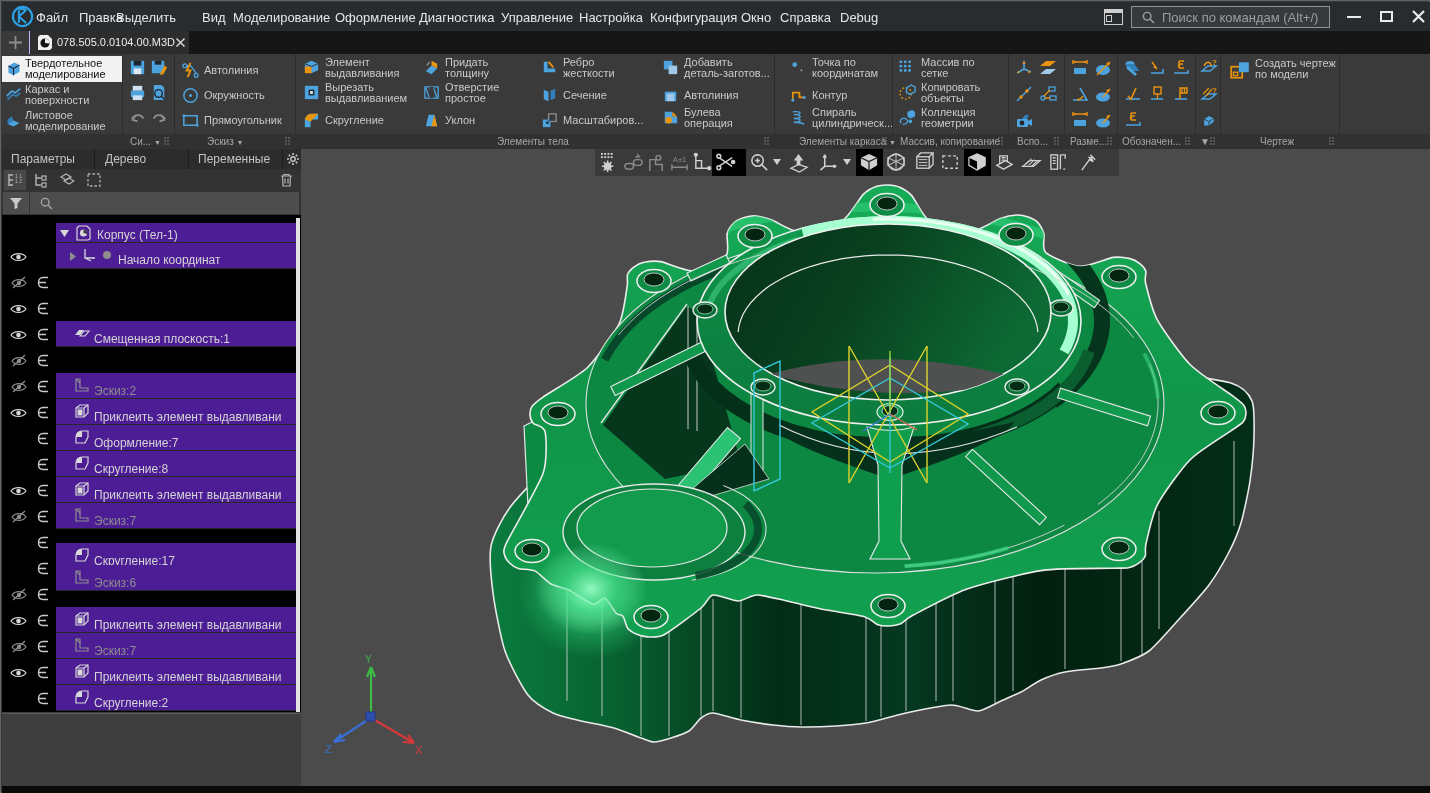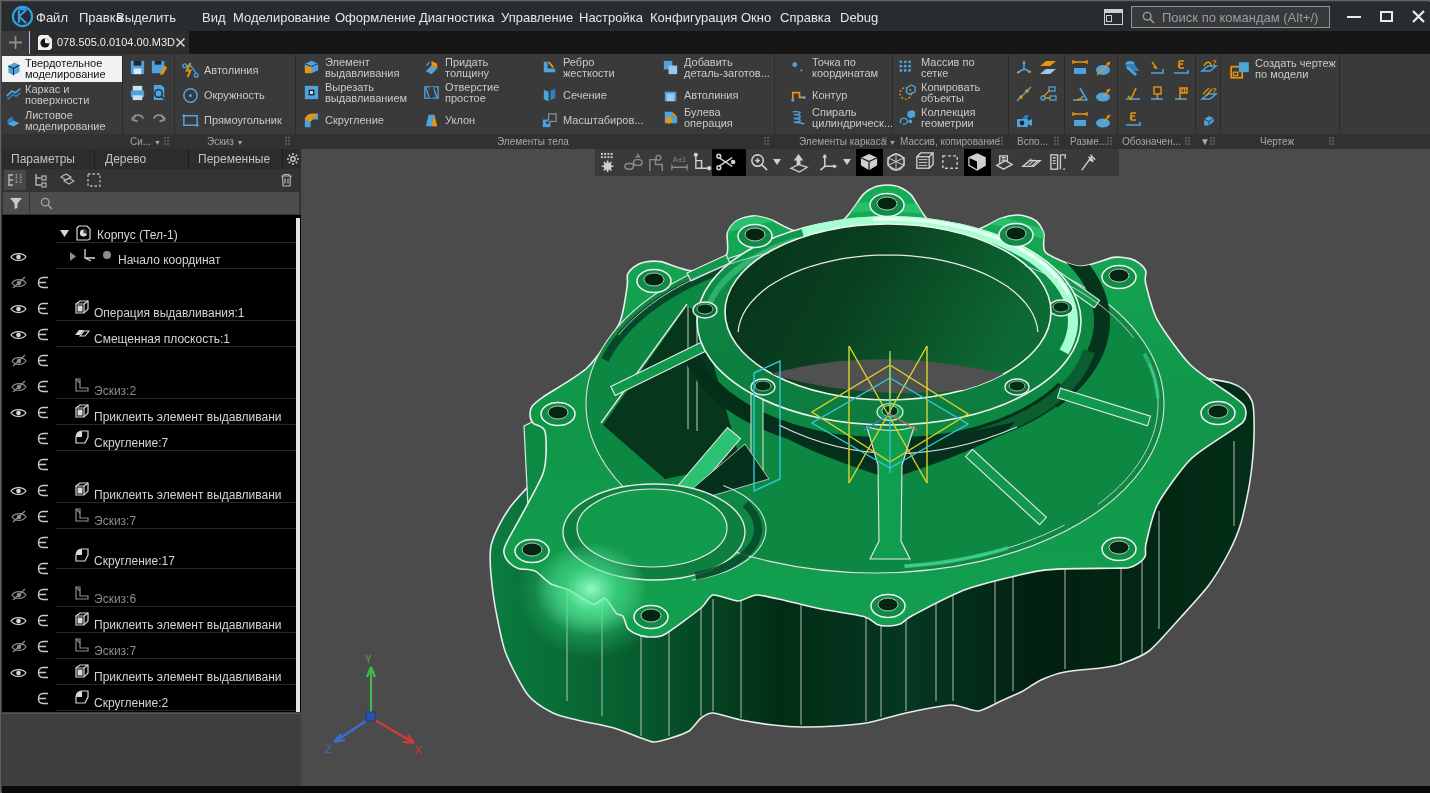--- a/index.html
+++ b/index.html
@@ -7,21 +7,21 @@
 #menubar{position:absolute;left:1px;top:1px;width:1428px;height:29px;background:#292c2e;color:#e6e6e6;font-size:13px}
 .mi{position:absolute;top:8px;white-space:nowrap}
 #tabbar{position:absolute;left:1px;top:30px;width:1384px;height:23px;background:#c4b5fd}
 #ribbon{position:absolute;left:1px;top:53px;width:1428px;height:95px;background:#3a3a3a;color:#c9c9c9;font-size:11px}
 .gsep{position:absolute;top:0;width:1px;height:80px;background:#2b2b2b}
 .lblstrip{position:absolute;left:0;top:80px;width:1428px;height:15px;background:#313131;color:#a6a6a6;font-size:10px}
 .glbl{position:absolute;top:2px;white-space:nowrap}
 .ritem{position:absolute;white-space:nowrap;color:#c9c9c9}
 .ritem .tx{position:absolute;line-height:11px;font-size:11px}
 #lpanel{position:absolute;left:1px;top:148px;width:294px;height:637px;background:#3e3e3e}
-.trow{position:absolute;left:54px;width:241px;height:25px;background:#000000;border-bottom:1px solid #272727;color:#d4d4d4;font-size:12px}
+.trow{position:absolute;left:54px;width:241px;height:25px;background:#4c1d95;border-bottom:1px solid #272727;color:#d4d4d4;font-size:12px}
 .trow.dim{color:#8d8d8d}
 .ttext{position:absolute;left:38px;top:5px}
 #viewport{position:absolute;left:300px;top:148px;width:1129px;height:637px;background:#4b4b4b;overflow:hidden}
 #bottomstrip{position:absolute;left:1px;top:785px;width:1428px;height:7px;background:#0a0a0a}
 .vbtn{position:absolute;top:0;width:26px;height:27px}
 </style></head><body>
 <div id="app">
 <div id="menubar">
 <svg class="abs" style="left:9px;top:3px" width="23" height="23" viewBox="0 0 24 24">
         <circle cx="12" cy="12" r="10" fill="none" stroke="#2aa3e8" stroke-width="2.2"></circle>
@@ -583,28 +583,20 @@
           <circle cx="8.5" cy="6" r="2.3" fill="#d8d8d8"></circle>
         </svg></div>
 <div class="abs" style="left:8px;top:126px"><svg width="17" height="13" viewBox="0 0 17 13">
           <path d="M2 7 C5 2.5 13 2.5 16 7 C13 11.5 5 11.5 2 7 Z" fill="none" stroke="#8d8d8d" stroke-width="1.2"></path>
           <circle cx="9" cy="7" r="2.2" fill="#8d8d8d"></circle>
           <path d="M15 1 L3 12" stroke="#8d8d8d" stroke-width="1.3"></path>
         </svg></div>
 <div class="abs" style="left:35px;top:126px"><svg width="13" height="13" viewBox="0 0 13 13">
           <path d="M11 1.5 L6 1.5 C3 1.5 1.5 3.5 1.5 6.5 C1.5 9.5 3 11.5 6 11.5 L11 11.5 M2 6.5 L9 6.5" stroke="#c9c9c9" stroke-width="1.4" fill="none"></path>
         </svg></div>
-<div class="trow" style="top:146px;height:26px;line-height:26px">
-        <svg class="abs" style="left:18px;top:4px" width="16" height="16" viewBox="0 0 16 16">
-          <path d="M2 5 L6 2 L14 2 L14 10 L10 14 L2 14 Z" fill="none" stroke="#d8d8d8" stroke-width="1.2"></path>
-          <path d="M2 5 L10 5 L10 14 M10 5 L14 2" stroke="#d8d8d8" stroke-width="1.2" fill="none"></path>
-          <rect x="3.5" y="6.5" width="5" height="6" fill="#d8d8d8"></rect>
-        </svg>
-        <span class="ttext">Операция выдавливания:1</span>
-      </div>
 <div class="abs" style="left:8px;top:152px"><svg width="17" height="12" viewBox="0 0 17 12">
           <path d="M1 6 C4 1.5 13 1.5 16 6 C13 10.5 4 10.5 1 6 Z" fill="none" stroke="#d8d8d8" stroke-width="1.2"></path>
           <circle cx="8.5" cy="6" r="2.3" fill="#d8d8d8"></circle>
         </svg></div>
 <div class="abs" style="left:35px;top:152px"><svg width="13" height="13" viewBox="0 0 13 13">
           <path d="M11 1.5 L6 1.5 C3 1.5 1.5 3.5 1.5 6.5 C1.5 9.5 3 11.5 6 11.5 L11 11.5 M2 6.5 L9 6.5" stroke="#c9c9c9" stroke-width="1.4" fill="none"></path>
         </svg></div>
 <div class="trow" style="top:172px;height:26px;line-height:26px">
         <svg class="abs" style="left:18px;top:4px" width="16" height="16" viewBox="0 0 16 16">
           <path d="M1 10 L5 5 L10 5 L6 10 Z" fill="#d8d8d8"></path>
@@ -655,25 +647,32 @@
           <circle cx="8.5" cy="6" r="2.3" fill="#d8d8d8"></circle>
         </svg></div>
 <div class="abs" style="left:35px;top:256px"><svg width="13" height="13" viewBox="0 0 13 13">
           <path d="M11 1.5 L6 1.5 C3 1.5 1.5 3.5 1.5 6.5 C1.5 9.5 3 11.5 6 11.5 L11 11.5 M2 6.5 L9 6.5" stroke="#c9c9c9" stroke-width="1.4" fill="none"></path>
         </svg></div>
 <div class="trow" style="top:276px;height:26px;line-height:26px">
         <svg class="abs" style="left:18px;top:4px" width="16" height="16" viewBox="0 0 16 16">
           <path d="M2 14 L2 8 A6 6 0 0 1 8 2 L14 2 L14 8 L11 14 Z" fill="none" stroke="#d8d8d8" stroke-width="1.2"></path>
           <path d="M8 2 A6 6 0 0 0 2 8 L8 8 Z" fill="#d8d8d8"></path>
         </svg>
-        <span class="ttext">Скругление:7</span>
+        <span class="ttext">Оформление:7</span>
       </div>
 <div class="abs" style="left:35px;top:282px"><svg width="13" height="13" viewBox="0 0 13 13">
           <path d="M11 1.5 L6 1.5 C3 1.5 1.5 3.5 1.5 6.5 C1.5 9.5 3 11.5 6 11.5 L11 11.5 M2 6.5 L9 6.5" stroke="#c9c9c9" stroke-width="1.4" fill="none"></path>
         </svg></div>
+<div class="trow" style="top:302px;height:26px;line-height:26px">
+        <svg class="abs" style="left:18px;top:4px" width="16" height="16" viewBox="0 0 16 16">
+          <path d="M2 14 L2 8 A6 6 0 0 1 8 2 L14 2 L14 8 L11 14 Z" fill="none" stroke="#d8d8d8" stroke-width="1.2"></path>
+          <path d="M8 2 A6 6 0 0 0 2 8 L8 8 Z" fill="#d8d8d8"></path>
+        </svg>
+        <span class="ttext">Скругление:8</span>
+      </div>
 <div class="abs" style="left:35px;top:308px"><svg width="13" height="13" viewBox="0 0 13 13">
           <path d="M11 1.5 L6 1.5 C3 1.5 1.5 3.5 1.5 6.5 C1.5 9.5 3 11.5 6 11.5 L11 11.5 M2 6.5 L9 6.5" stroke="#c9c9c9" stroke-width="1.4" fill="none"></path>
         </svg></div>
 <div class="trow" style="top:328px;height:26px;line-height:26px">
         <svg class="abs" style="left:18px;top:4px" width="16" height="16" viewBox="0 0 16 16">
           <path d="M2 5 L6 2 L14 2 L14 10 L10 14 L2 14 Z" fill="none" stroke="#d8d8d8" stroke-width="1.2"></path>
           <path d="M2 5 L10 5 L10 14 M10 5 L14 2" stroke="#d8d8d8" stroke-width="1.2" fill="none"></path>
           <rect x="3.5" y="6.5" width="5" height="6" fill="#d8d8d8"></rect>
         </svg>
         <span class="ttext">Приклеить элемент выдавливани</span>
@@ -706,21 +705,21 @@
 <div class="trow" style="top:394px;height:26px;line-height:26px">
         <svg class="abs" style="left:18px;top:4px" width="16" height="16" viewBox="0 0 16 16">
           <path d="M2 14 L2 8 A6 6 0 0 1 8 2 L14 2 L14 8 L11 14 Z" fill="none" stroke="#d8d8d8" stroke-width="1.2"></path>
           <path d="M8 2 A6 6 0 0 0 2 8 L8 8 Z" fill="#d8d8d8"></path>
         </svg>
         <span class="ttext">Скругление:17</span>
       </div>
 <div class="abs" style="left:35px;top:412px"><svg width="13" height="13" viewBox="0 0 13 13">
           <path d="M11 1.5 L6 1.5 C3 1.5 1.5 3.5 1.5 6.5 C1.5 9.5 3 11.5 6 11.5 L11 11.5 M2 6.5 L9 6.5" stroke="#c9c9c9" stroke-width="1.4" fill="none"></path>
         </svg></div>
-<div class="trow dim" style="top:432px;height:26px;line-height:26px">
+<div class="trow dim" style="top:416px;height:26px;line-height:26px">
         <svg class="abs" style="left:18px;top:4px" width="16" height="16" viewBox="0 0 16 16">
           <path d="M2 2 L2 14 L14 14 L14 11 L6 11 L6 2 Z" fill="none" stroke="#8d8d8d" stroke-width="1.2"></path>
           <path d="M2 2 L6 6" stroke="#8d8d8d" stroke-width="1.2"></path>
         </svg>
         <span class="ttext">Эскиз:6</span>
       </div>
 <div class="abs" style="left:8px;top:438px"><svg width="17" height="13" viewBox="0 0 17 13">
           <path d="M2 7 C5 2.5 13 2.5 16 7 C13 11.5 5 11.5 2 7 Z" fill="none" stroke="#8d8d8d" stroke-width="1.2"></path>
           <circle cx="9" cy="7" r="2.2" fill="#8d8d8d"></circle>
           <path d="M15 1 L3 12" stroke="#8d8d8d" stroke-width="1.3"></path>

